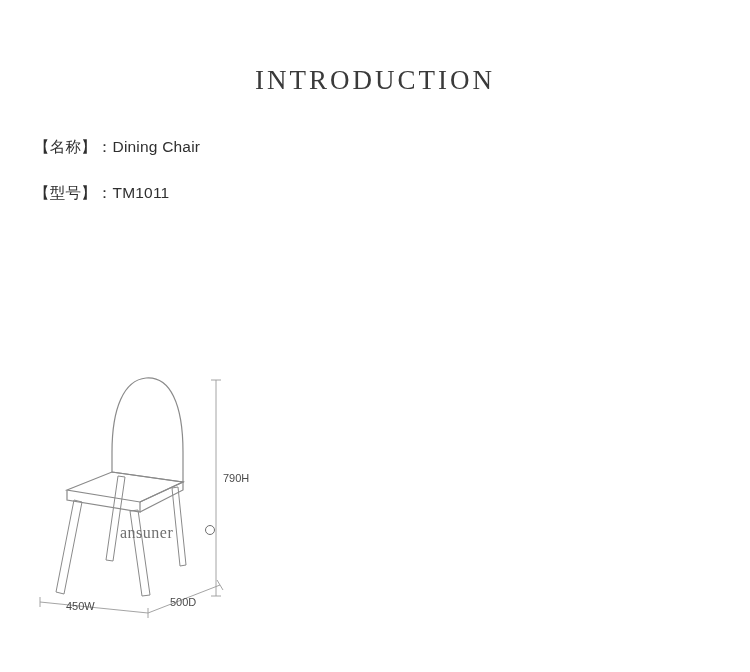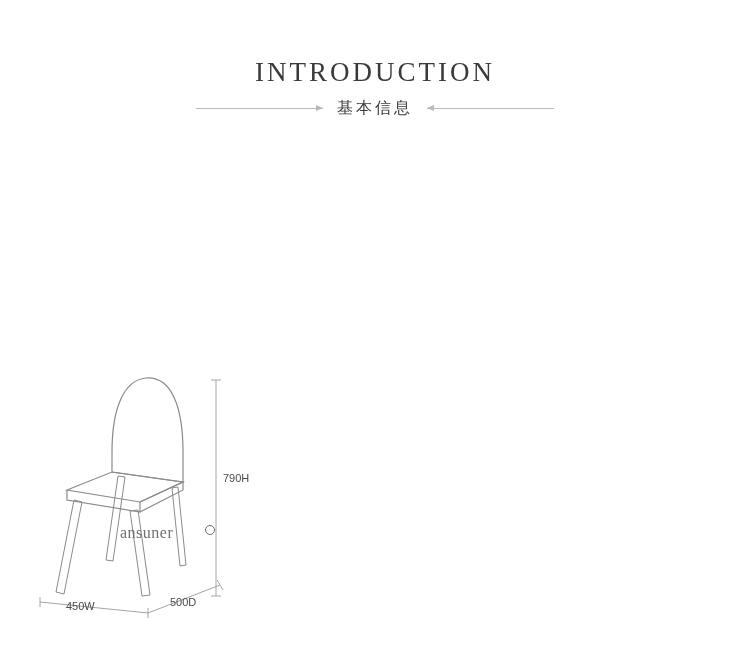--- a/index.html
+++ b/index.html
@@ -20,21 +20,21 @@
   .header {
     padding-top: 48px;
     text-align: center;
   }
   .header-title {
     font-family: "Liberation Serif", serif;
     font-size: 27px;
     letter-spacing: 3px;
     color: #3a3a3a;
     font-weight: normal;
-    margin: 7px;
+    margin: 15px;
     line-height: 34px;
   }
   .subtitle-row {
     margin-top: 9px;
     display: flex;
     align-items: center;
     justify-content: center;
     gap: 0;
   }
   .sub-line {
@@ -112,28 +112,29 @@
     font-size: 16px;
     fill: #6f6f6f;
     letter-spacing: 0.5px;
   }
 </style>
 </head>
 <body>
 
 <div class="header">
   <h1 class="header-title">INTRODUCTION</h1>
-  <div class="subtitle-row">
-    <span class="sub-line left"></span>
-    <span class="subtitle-text">基本信息</span>
-    <span class="sub-line right"></span>
-  </div>
 </div>
 
 <div class="specs">
+  <div class="spec-row">
+    <span class="spec-label">【名称】：</span><span class="spec-value">Dining Chair</span>
+  </div>
+  <div class="spec-row">
+    <span class="spec-label">【型号】：</span><span class="spec-value">TM1011</span>
+  </div>
 </div>
 
 <div class="drawing">
   <svg width="710" height="290" viewBox="0 0 710 290" xmlns="http://www.w3.org/2000/svg">
     <g fill="none" stroke="#9a9a9a" stroke-width="1">
 
       <path d="M92 92 C92 48, 104 20, 126 18 C150 16, 163 44, 163 92 L163 122 L92 112 Z" stroke="#8a8a8a" stroke-width="1.2"></path>
 
       <path d="M47 130 L92 112 L163 122 L120 142 Z" stroke="#8a8a8a" stroke-width="1.2"></path>
 

